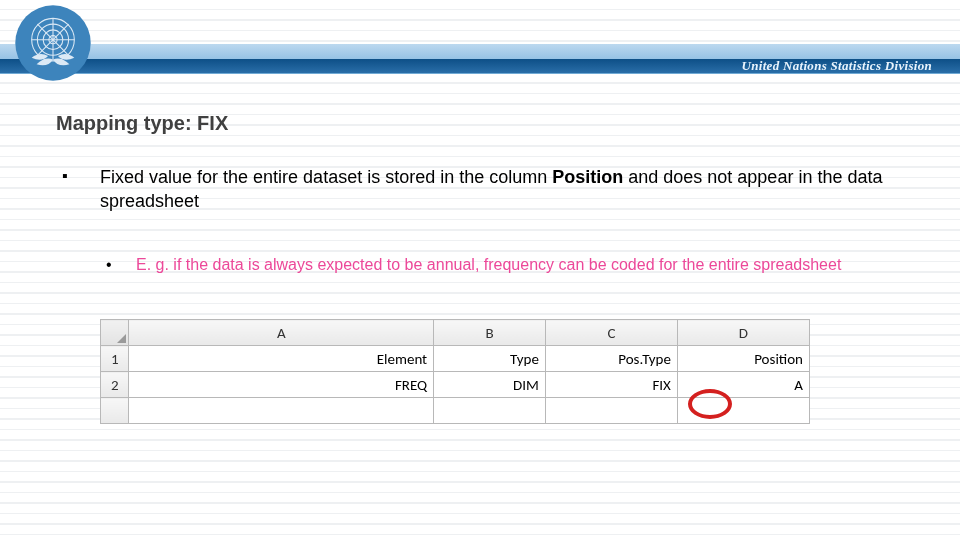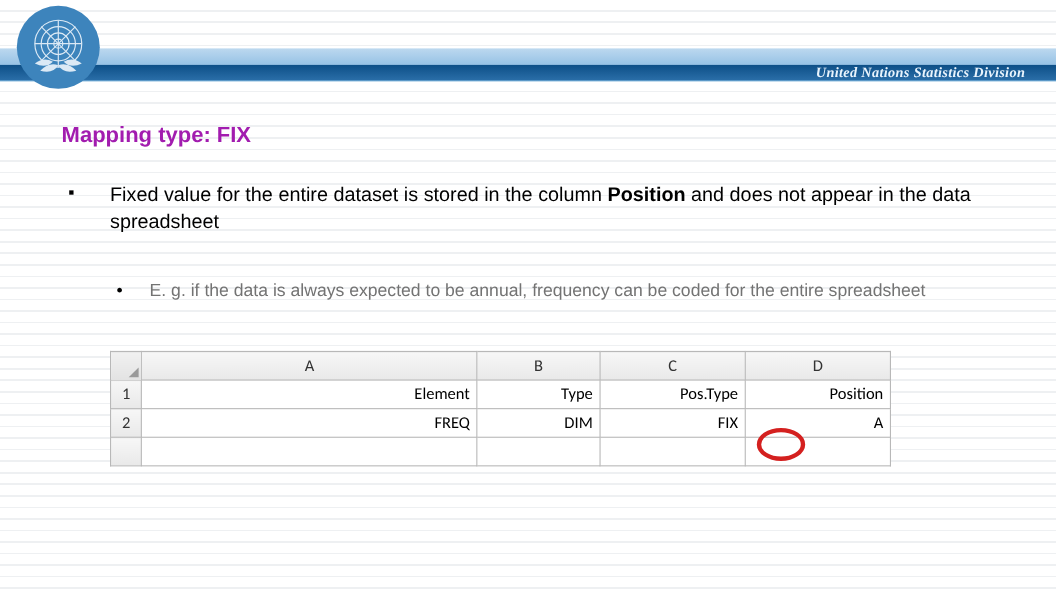--- a/index.html
+++ b/index.html
@@ -59,21 +59,21 @@
     z-index: 2;
   }
   .content {
     position: relative;
     z-index: 1;
     padding: 18px 56px 0 56px;
   }
   .slide-title {
     font-size: 20px;
     font-weight: bold;
-    color: #a21caf;
+    color: #404040;
     margin-bottom: 30px;
     font-family: Verdana, Arial, sans-serif;
   }
   ul.bullet1 {
     list-style: none;
     padding-left: 0;
   }
   ul.bullet1 > li {
     position: relative;
     padding-left: 44px;
@@ -92,21 +92,21 @@
   .bold { font-weight: bold; }
   ul.bullet2 {
     list-style: none;
     margin-top: 6px;
   }
   ul.bullet2 > li {
     position: relative;
     padding-left: 36px;
     font-size: 16px;
     line-height: 1.35;
-    color: #737373;
+    color: #ec4899;
     margin-top: 40px;
   }
   ul.bullet2 > li::before {
     content: "•";
     position: absolute;
     left: 6px;
     top: 0;
     font-size: 16px;
     color: #000;
   }

